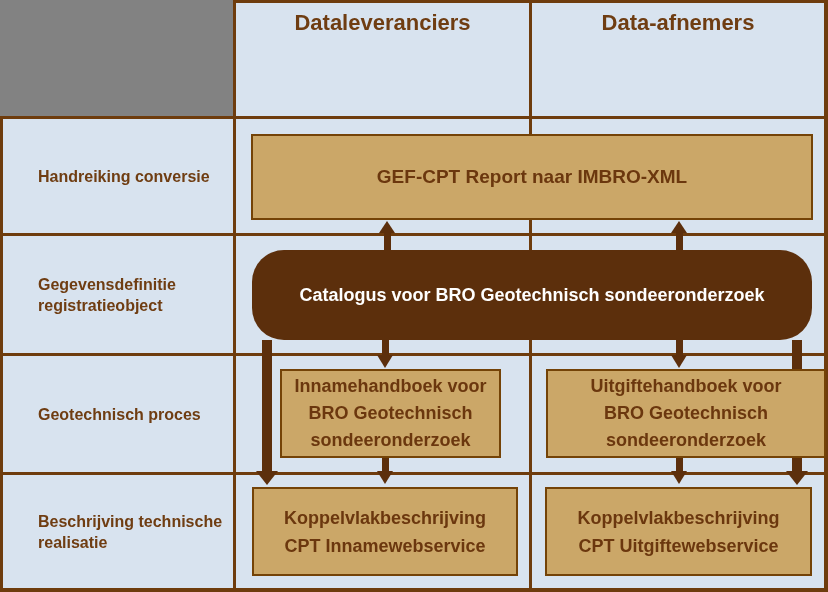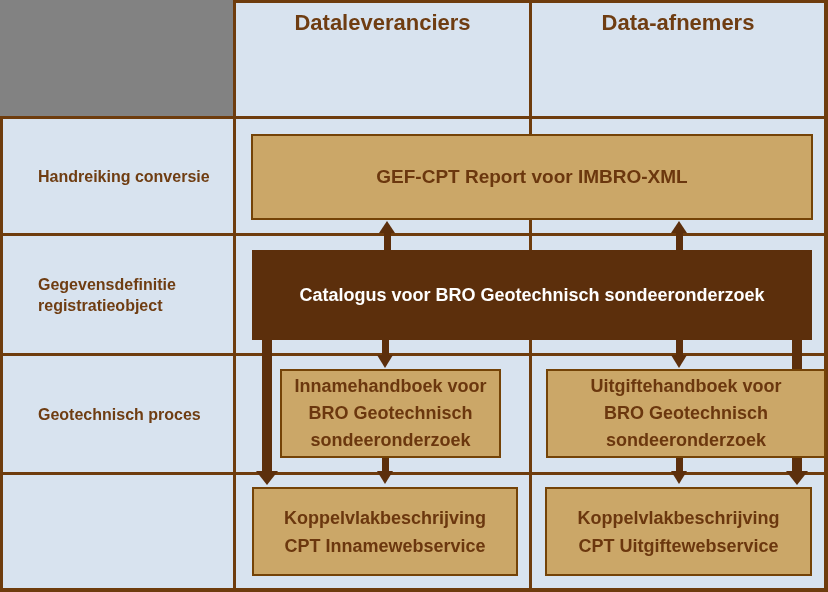--- a/index.html
+++ b/index.html
@@ -18,21 +18,21 @@
   }
   .box{
     position:absolute;box-sizing:border-box;background:#cba768;border:2px solid #744307;
     display:flex;align-items:center;justify-content:center;text-align:center;
     white-space:pre-line;color:#6b370e;
   }
   .box-gef{left:251px;top:134px;width:562px;height:86px;font-size:19px;}
   .box-catalogus{
     position:absolute;left:252px;top:250px;width:560px;height:90px;background:#5c2f0c;
     display:flex;align-items:center;justify-content:center;text-align:center;
-    color:#ffffff;font-size:18px;
+    color:#ffffff;font-size:18px;border-radius:32px;
   }
   .box-inname{left:280px;top:369px;width:221px;height:89px;font-size:18px;line-height:27px;}
   .box-uitgifte{left:546px;top:369px;width:280px;height:89px;font-size:18px;line-height:27px;}
   .box-kop-in{left:252px;top:487px;width:266px;height:89px;font-size:18px;line-height:28px;}
   .box-kop-uit{left:545px;top:487px;width:267px;height:89px;font-size:18px;line-height:28px;}
   .shaft{position:absolute;background:#5c2f0c;}
   .head{position:absolute;width:0;height:0;}
   .head-up{border-left:8px solid transparent;border-right:8px solid transparent;border-bottom:12px solid #5c2f0c;}
   .head-down{border-left:8px solid transparent;border-right:8px solid transparent;border-top:13px solid #5c2f0c;}
   .head-down-big{border-left:11px solid transparent;border-right:11px solid transparent;border-top:14px solid #5c2f0c;}
@@ -55,20 +55,22 @@
 
   <div class="corner"></div>
 
   <div class="colhead" style="left:236px;width:293px;">Dataleveranciers</div>
   <div class="colhead" style="left:532px;width:292px;">Data-afnemers</div>
 
   <div class="rowlabel" style="top:119px;height:114px;">Handreiking conversie</div>
   <div class="rowlabel" style="top:236px;height:117px;">Gegevensdefinitie
 registratieobject</div>
   <div class="rowlabel" style="top:356px;height:116px;">Geotechnisch proces</div>
+  <div class="rowlabel" style="top:475px;height:113px;">Beschrijving technische
+realisatie</div>
 
   <div class="shaft" style="left:262px;top:340px;width:10px;height:134px;"></div>
   <div class="head head-down-big" style="left:256px;top:471px;"></div>
   <div class="shaft" style="left:792px;top:340px;width:10px;height:134px;"></div>
   <div class="head head-down-big" style="left:786px;top:471px;"></div>
 
   <div class="shaft" style="left:384px;top:231px;width:7px;height:19px;"></div>
   <div class="head head-up" style="left:379px;top:221px;"></div>
   <div class="shaft" style="left:676px;top:231px;width:7px;height:19px;"></div>
   <div class="head head-up" style="left:671px;top:221px;"></div>
@@ -76,21 +78,21 @@
   <div class="shaft" style="left:382px;top:340px;width:7px;height:17px;"></div>
   <div class="head head-down" style="left:377px;top:355px;"></div>
   <div class="shaft" style="left:676px;top:340px;width:7px;height:17px;"></div>
   <div class="head head-down" style="left:671px;top:355px;"></div>
 
   <div class="shaft" style="left:382px;top:458px;width:7px;height:15px;"></div>
   <div class="head head-down" style="left:377px;top:471px;"></div>
   <div class="shaft" style="left:676px;top:458px;width:7px;height:15px;"></div>
   <div class="head head-down" style="left:671px;top:471px;"></div>
 
-  <div class="box box-gef">GEF-CPT Report voor IMBRO-XML</div>
+  <div class="box box-gef">GEF-CPT Report naar IMBRO-XML</div>
   <div class="box-catalogus">Catalogus voor BRO Geotechnisch sondeeronderzoek</div>
   <div class="box box-inname">Innamehandboek voor
 BRO Geotechnisch
 sondeeronderzoek</div>
   <div class="box box-uitgifte">Uitgiftehandboek voor
 BRO Geotechnisch
 sondeeronderzoek</div>
   <div class="box box-kop-in">Koppelvlakbeschrijving
 CPT Innamewebservice</div>
   <div class="box box-kop-uit">Koppelvlakbeschrijving

